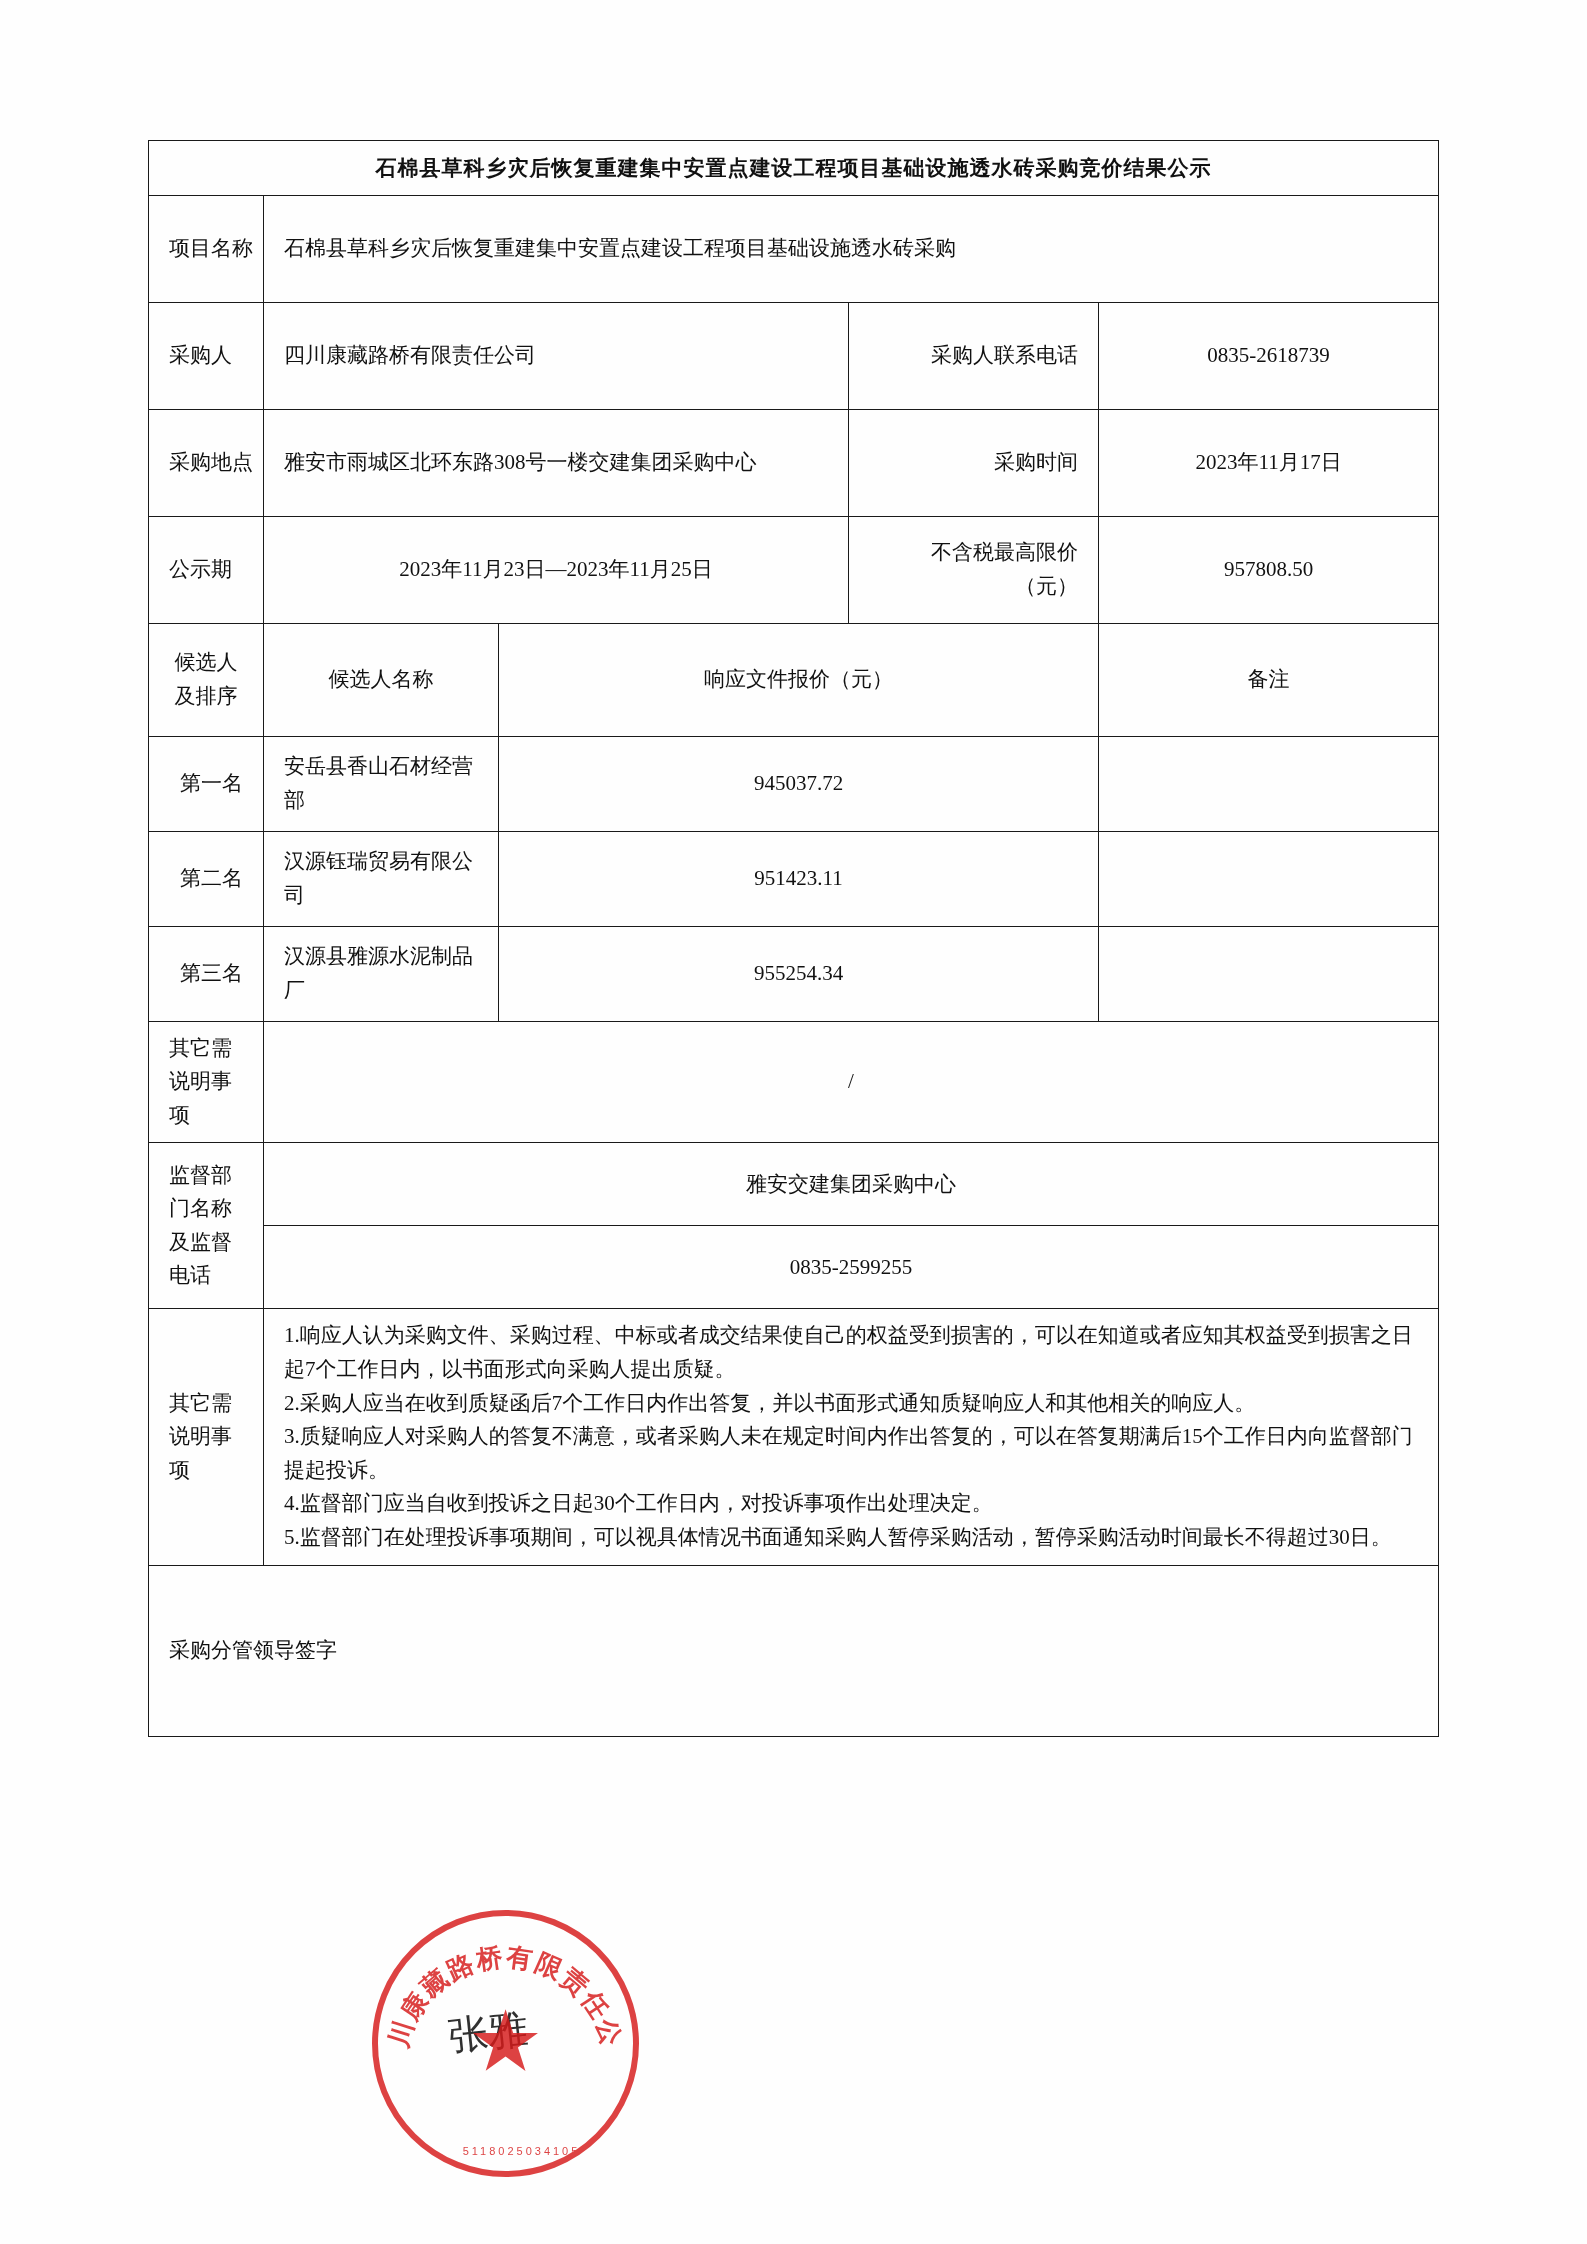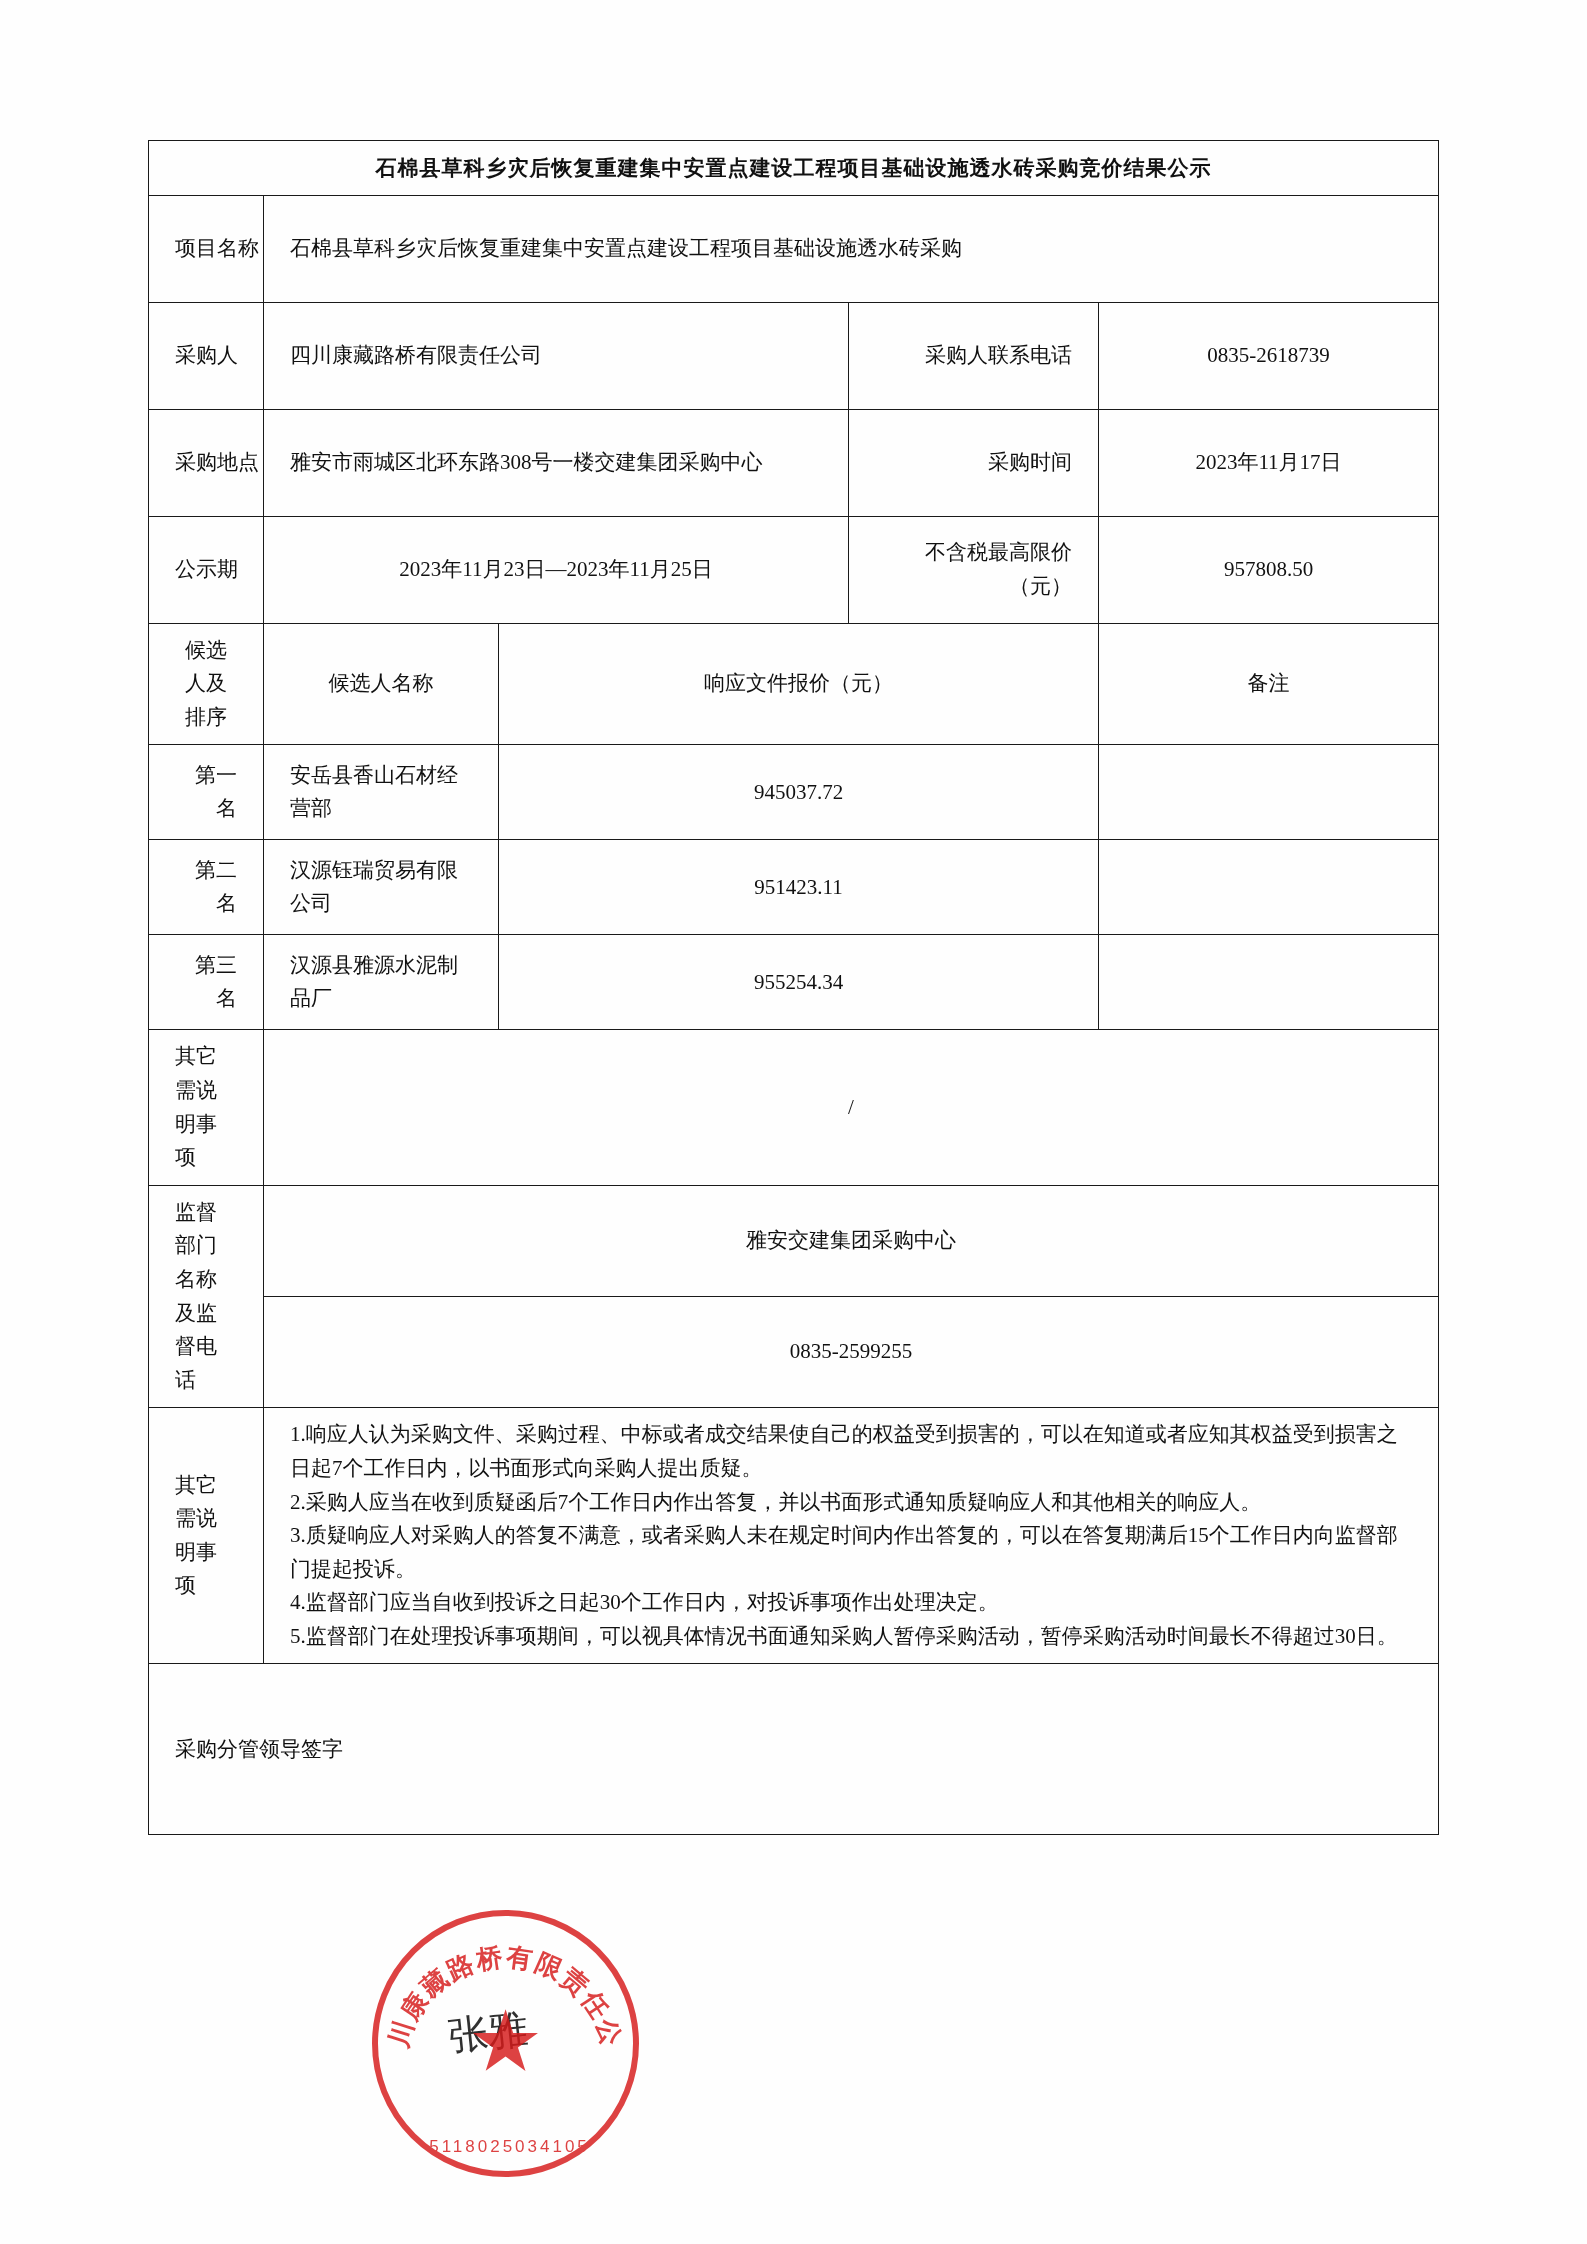--- a/index.html
+++ b/index.html
@@ -25,21 +25,21 @@
   .doc-table {
     position: absolute;
     left: 148px;
     top: 140px;
     width: 1290px;
     border-collapse: collapse;
     table-layout: fixed;
   }
   .doc-table td {
     border: 1.5px solid #1a1a1a;
-    padding: 10px 26px;
+    padding: 10px 20px;
     vertical-align: middle;
     font-size: 21px;
     line-height: 1.6;
     margin-top: 20px;
   }
   .title-cell {
     text-align: center;
     font-weight: bold;
     font-size: 30px;
     font-family: "Liberation Sans", "DejaVu Sans", sans-serif;
@@ -127,25 +127,25 @@
   .seal .arc-top svg text {
     fill: #d61a1a;
     font-size: 26px;
     font-family: "Liberation Sans", "DejaVu Sans", sans-serif;
     font-weight: bold;
     letter-spacing: 2px;
   }
   .seal .code {
     position: absolute;
     bottom: 14px;
-    left: 4px;
+    left: 16px;
     width: 100%;
     text-align: center;
     color: #d61a1a;
-    font-size: 17px;
+    font-size: 11px;
     font-family: "Liberation Sans", "DejaVu Sans", sans-serif;
     letter-spacing: 3px;
   }
   .signature {
     position: absolute;
     left: 448px;
     top: 2005px;
     font-size: 40px;
     color: #1a1a1a;
     font-family: "Liberation Serif", "DejaVu Serif", serif;

